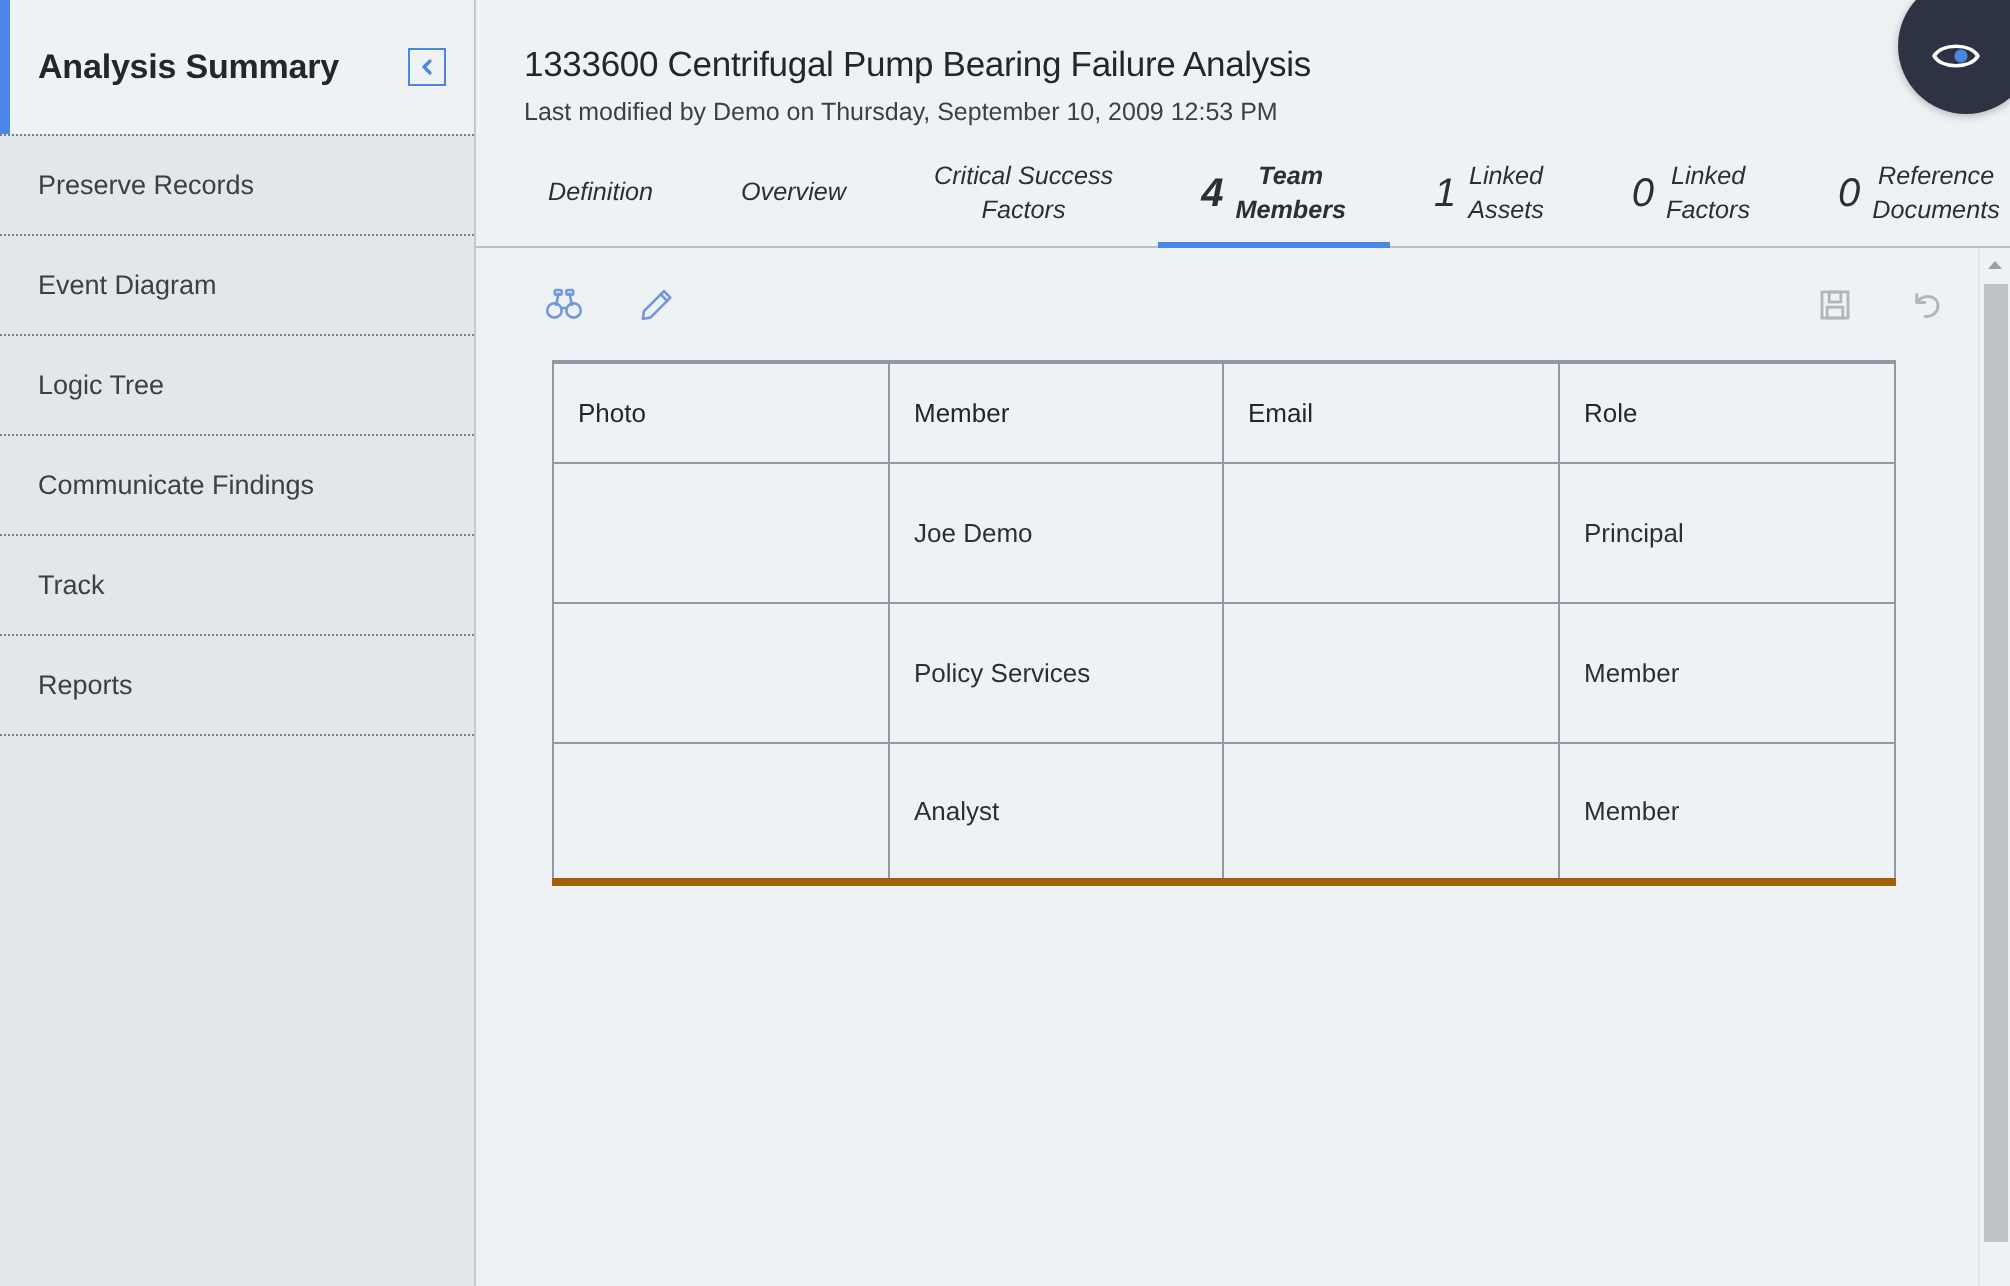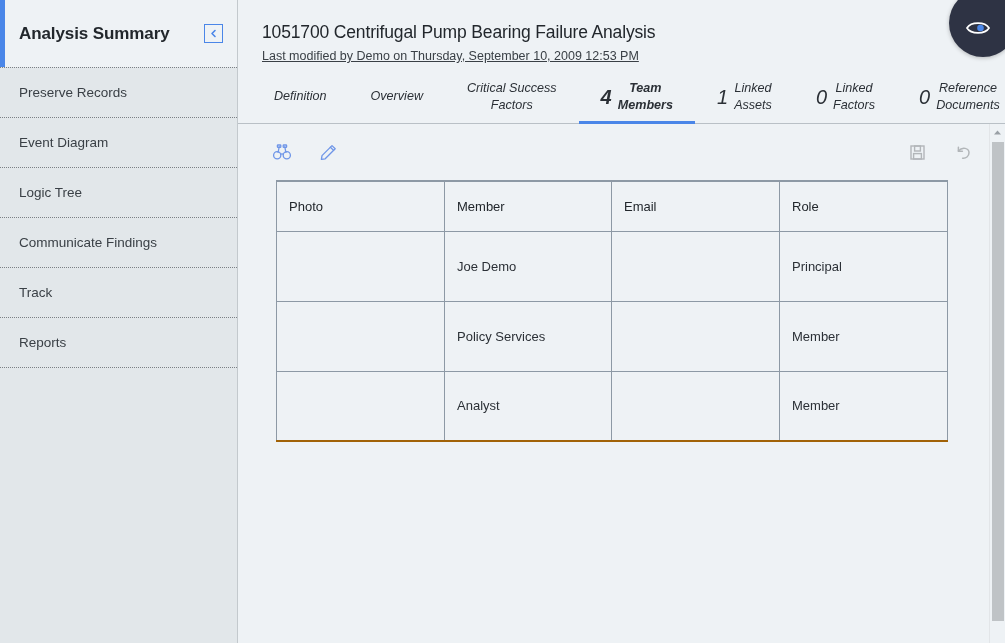--- a/index.html
+++ b/index.html
@@ -105,21 +105,20 @@
     font-size: 17.5px;
     color: #22272c;
     letter-spacing: -0.15px;
     white-space: nowrap;
   }
   #page-subtitle {
     font-size: 12.5px;
     color: #3a4046;
     margin-top: 6px;
     white-space: nowrap;
-    text-decoration: underline;
   }
 
   
   #tabbar {
     position: relative;
     height: 54px;
     flex: 0 0 54px;
     display: flex;
     align-items: stretch;
     padding-left: 14px;
@@ -210,21 +209,21 @@
   }
   tbody td {
     height: 70px;
     font-size: 13px;
     color: #2b3036;
     padding-left: 12px;
     border: 1px solid #8d99a5;
     background: #eef2f5;
     vertical-align: middle;
   }
-  tbody tr:last-child td { border-bottom: 2px solid #a16207; }
+  tbody tr:last-child td { border-bottom: 4px solid #a16207; }
 
   col.c-photo  { width: 168px; }
   col.c-member { width: 167px; }
   col.c-email  { width: 168px; }
   col.c-role   { width: 168px; }
 
   
   #vscroll {
     position: absolute;
     right: 0;
@@ -308,21 +307,21 @@
         <span>Reports</span>
       </div>
       <div id="sidebar-filler"></div>
     </nav>
 
   </aside>
 
   <section id="main">
 
     <header id="page-header">
-      <div id="page-title">1051700 Centrifugal Pump Bearing Failure Analysis</div>
+      <div id="page-title">1333600 Centrifugal Pump Bearing Failure Analysis</div>
       <div id="page-subtitle">Last modified by Demo on Thursday, September 10, 2009 12:53 PM</div>
     </header>
 
     <nav id="tabbar">
 
       <div class="tab">
         <span class="tab-label">
           <span>Definition</span>
         </span>
       </div>

